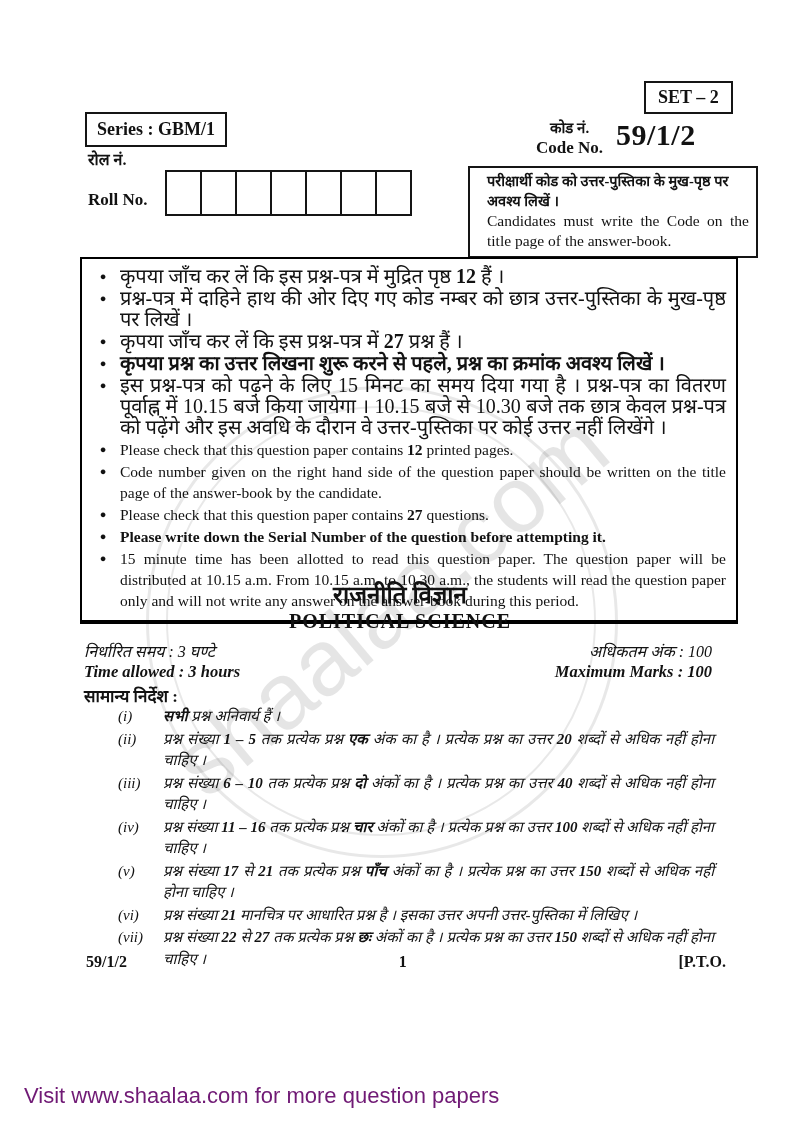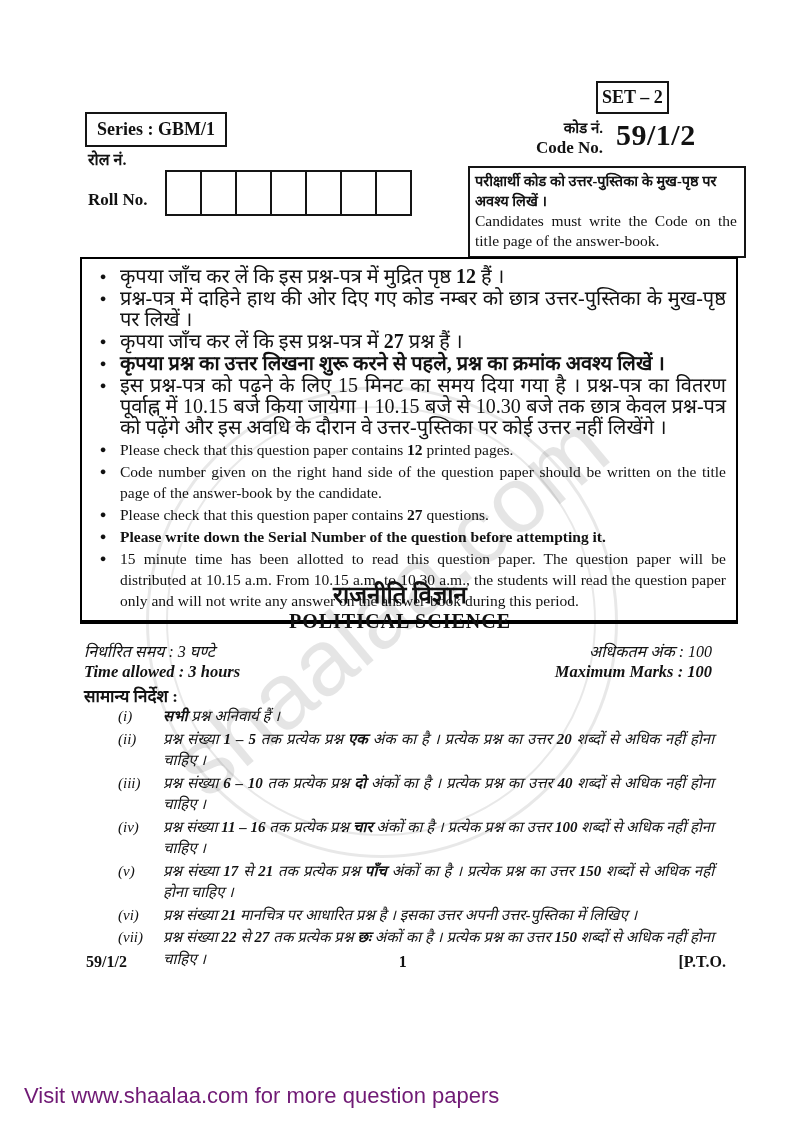--- a/index.html
+++ b/index.html
@@ -17,37 +17,37 @@
   .wm-ring-inner{position:absolute;left:166px;top:406px;width:426px;height:426px;
     border:2px solid rgba(0,0,0,0.09);border-radius:50%;}
   .wm-text{position:absolute;left:60px;top:535px;width:660px;height:140px;line-height:140px;
     text-align:center;font-size:94px;color:rgba(0,0,0,0.10);
     font-family:"Liberation Sans","DejaVu Sans",sans-serif;
     transform:rotate(-40deg);}
 
   .content{position:absolute;inset:0;z-index:1;}
 
   
-  .set-box{position:absolute;left:596px;top:81px;border:2px solid #151515;
-    padding:4px 4px;font-size:18px;font-weight:bold;background:#fff;}
+  .set-box{position:absolute;left:644px;top:81px;border:2px solid #151515;
+    padding:4px 12px;font-size:18px;font-weight:bold;background:#fff;}
   .series-box{position:absolute;left:85px;top:112px;border:2px solid #151515;
     padding:5px 10px;font-size:18px;font-weight:bold;background:#fff;}
-  .code-labels{position:absolute;left:536px;top:119px;line-height:19px;text-align:right;}
+  .code-labels{position:absolute;left:536px;top:119px;line-height:19px;text-align:center;}
   .code-label-hi{font-size:15px;font-weight:bold;display:block;}
   .code-label-en{font-size:17px;font-weight:bold;display:block;}
   .code-value{position:absolute;left:616px;top:118px;font-size:30px;font-weight:bold;letter-spacing:0.5px;}
 
   .roll-label-hi{position:absolute;left:88px;top:148px;font-size:16px;font-weight:bold;}
   .roll-label-en{position:absolute;left:88px;top:190px;font-size:17px;font-weight:bold;}
   .roll-grid{position:absolute;left:165px;top:170px;display:flex;}
   .roll-cell{width:33px;height:42px;border:2px solid #151515;background:#fff;}
   .roll-cell + .roll-cell{margin-left:-2px;}
 
   .candidate-box{position:absolute;left:468px;top:166px;width:262px;
-    border:2px solid #151515;padding:3px 7px 5px 5px;background:#fff;}
+    border:2px solid #151515;padding:3px 7px 5px 17px;background:#fff;}
   .candidate-hi{font-size:14.5px;line-height:20px;font-weight:bold;}
   .candidate-en{font-size:15.5px;line-height:20px;text-align:justify;}
 
   
   .notice-box{position:absolute;left:80px;top:257px;width:640px;
     border:2px solid #000;border-bottom-width:4px;padding:6px 10px 8px 4px;background:transparent;}
   .notice-list{list-style:none;margin:0;padding:0;}
   .bullet{display:flex;margin:1px 0;}
   .marker{flex:0 0 34px;text-align:center;font-size:11px;padding-top:4px;}
   .btext{flex:1;text-align:justify;}

